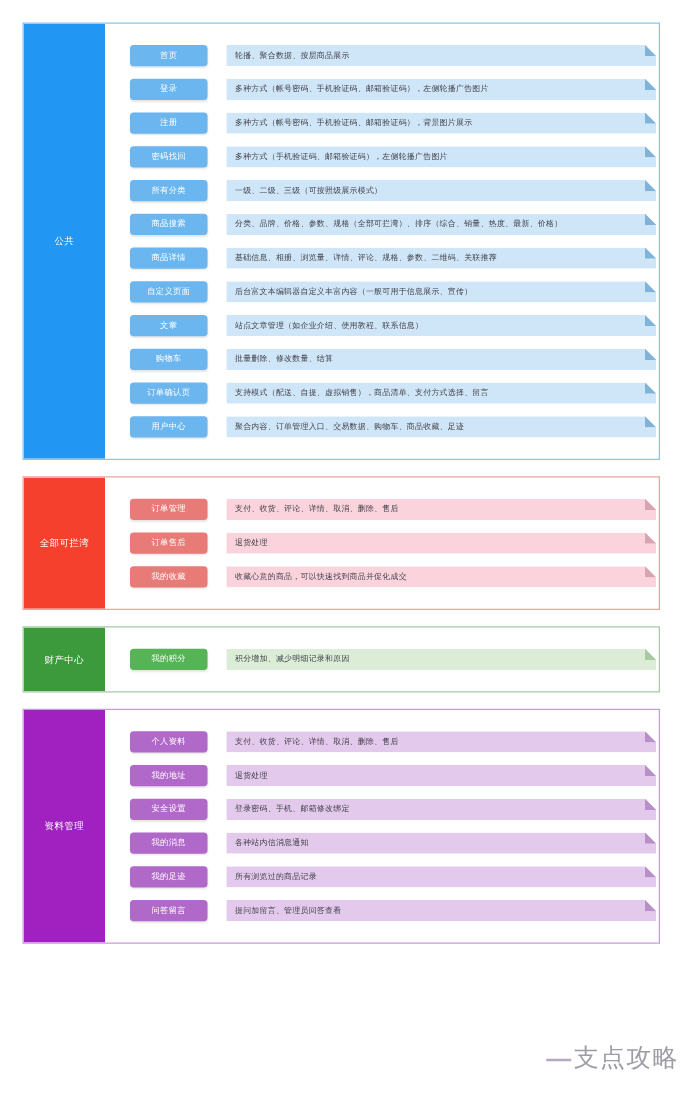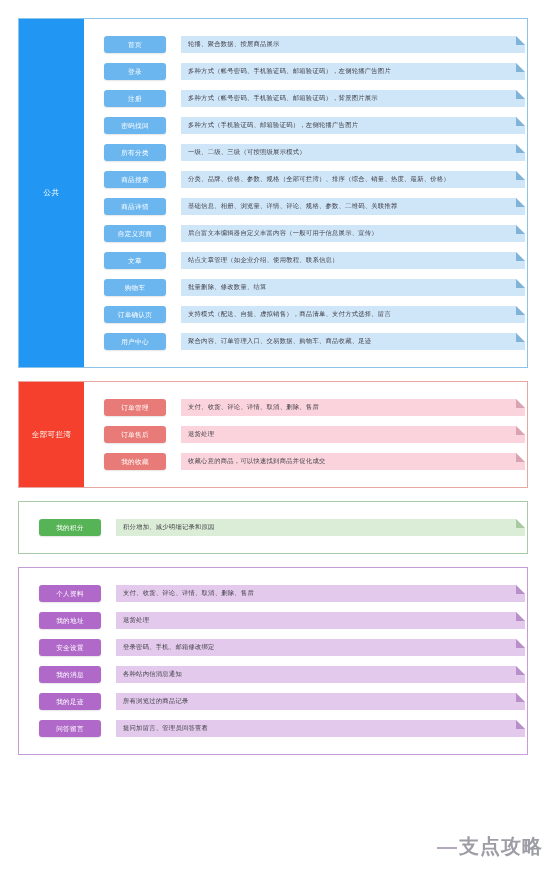--- a/index.html
+++ b/index.html
@@ -104,21 +104,21 @@
   .sec-business { --accent:#f4402d; --edge:#e8a79e; --pill:#e87b78; --desc:#fbd3dc; --fold:#d9a4b1; }
   .sec-assets   { --accent:#3c9a3c; --edge:#a6cba6; --pill:#56b356; --desc:#dcedd7; --fold:#a9c9a1; }
   .sec-profile  { --accent:#a020c0; --edge:#c79bd6; --pill:#b069c9; --desc:#e3c9ec; --fold:#b98fc9; }
 
   
   #watermark {
     position: absolute;
     right: 12px;
     bottom: 14px;
     font-size: 20px;
-    font-weight: bold;
+    font-weight: normal;
     color: #8d8d96;
     letter-spacing: 1px;
     opacity: .85;
   }
   #watermark::before {
     content: "";
     position: absolute;
     left: -22px; top: 52%;
     width: 20px; height: 1.5px;
     background: #a99bb5;
@@ -238,31 +238,33 @@
           <div class="row">
             <div class="pill">我的收藏</div>
             <div class="desc-wrap">
               <div class="desc">收藏心意的商品，可以快速找到商品并促化成交</div>
               <div class="fold"></div>
             </div>
           </div>
         </div>
       </div>
       <div class="section sec-assets">
+        <div class="cat-col">财产中心</div>
         <div class="rows-col">
           <div class="row">
             <div class="pill">我的积分</div>
             <div class="desc-wrap">
               <div class="desc">积分增加、减少明细记录和原因</div>
               <div class="fold"></div>
             </div>
           </div>
         </div>
       </div>
       <div class="section sec-profile">
+        <div class="cat-col">资料管理</div>
         <div class="rows-col">
           <div class="row">
             <div class="pill">个人资料</div>
             <div class="desc-wrap">
               <div class="desc">支付、收货、评论、详情、取消、删除、售后</div>
               <div class="fold"></div>
             </div>
           </div>
           <div class="row">
             <div class="pill">我的地址</div>

